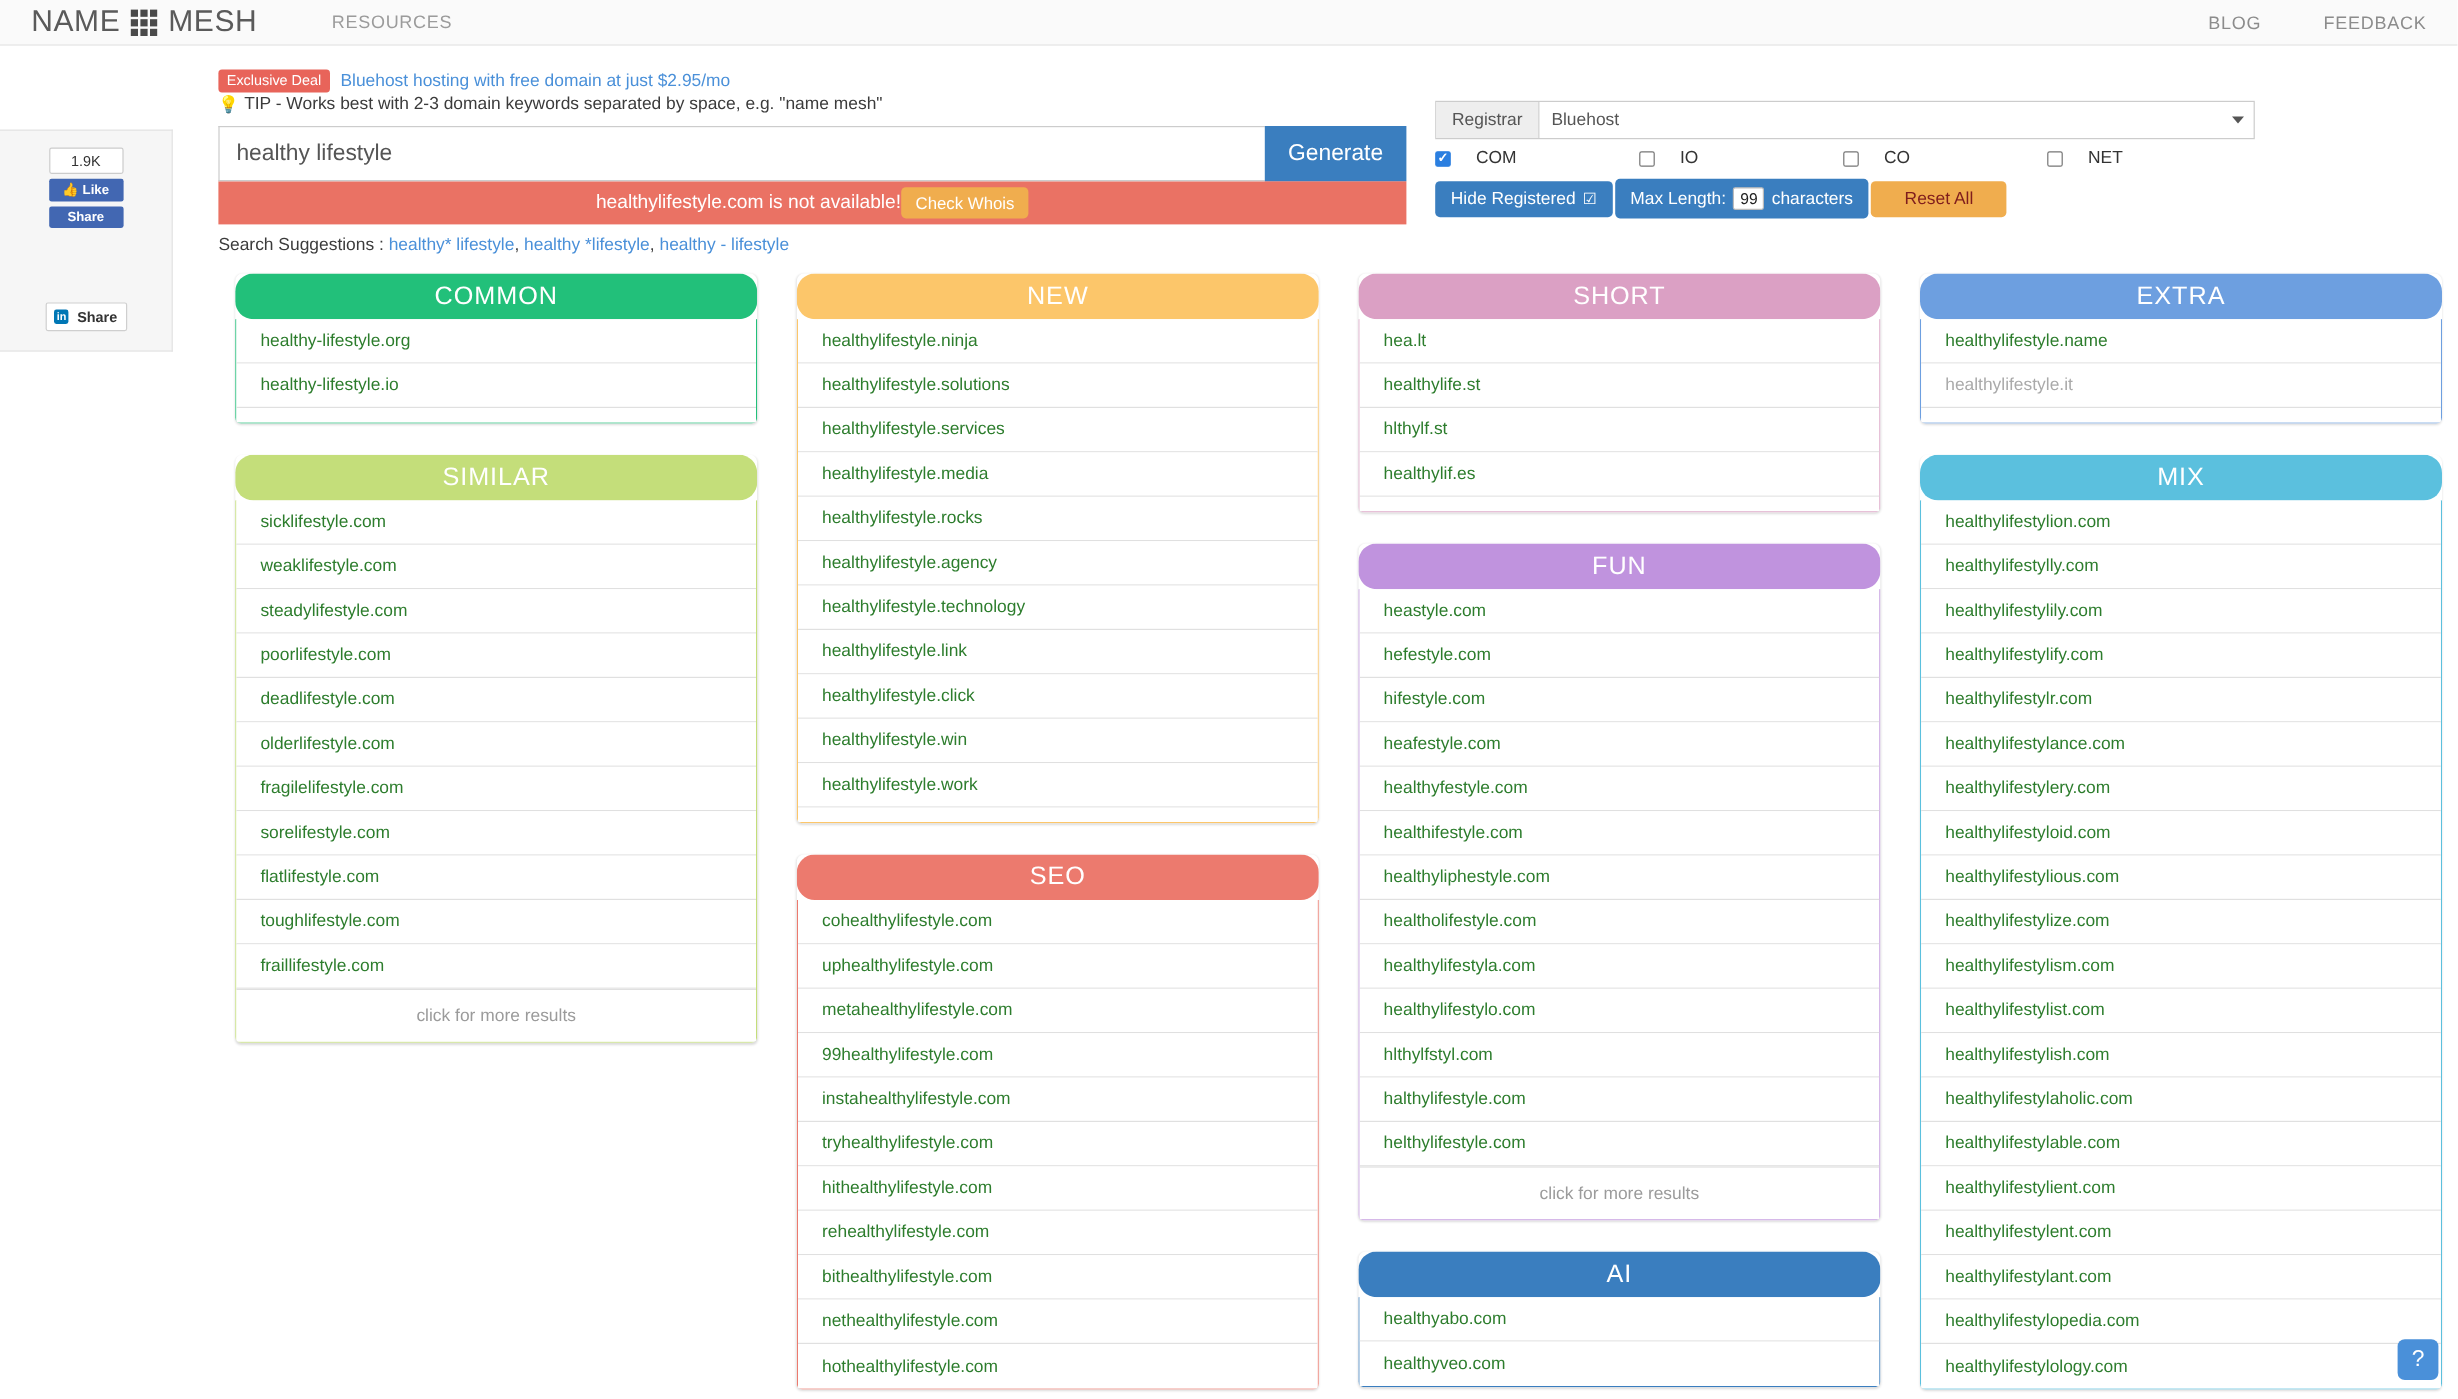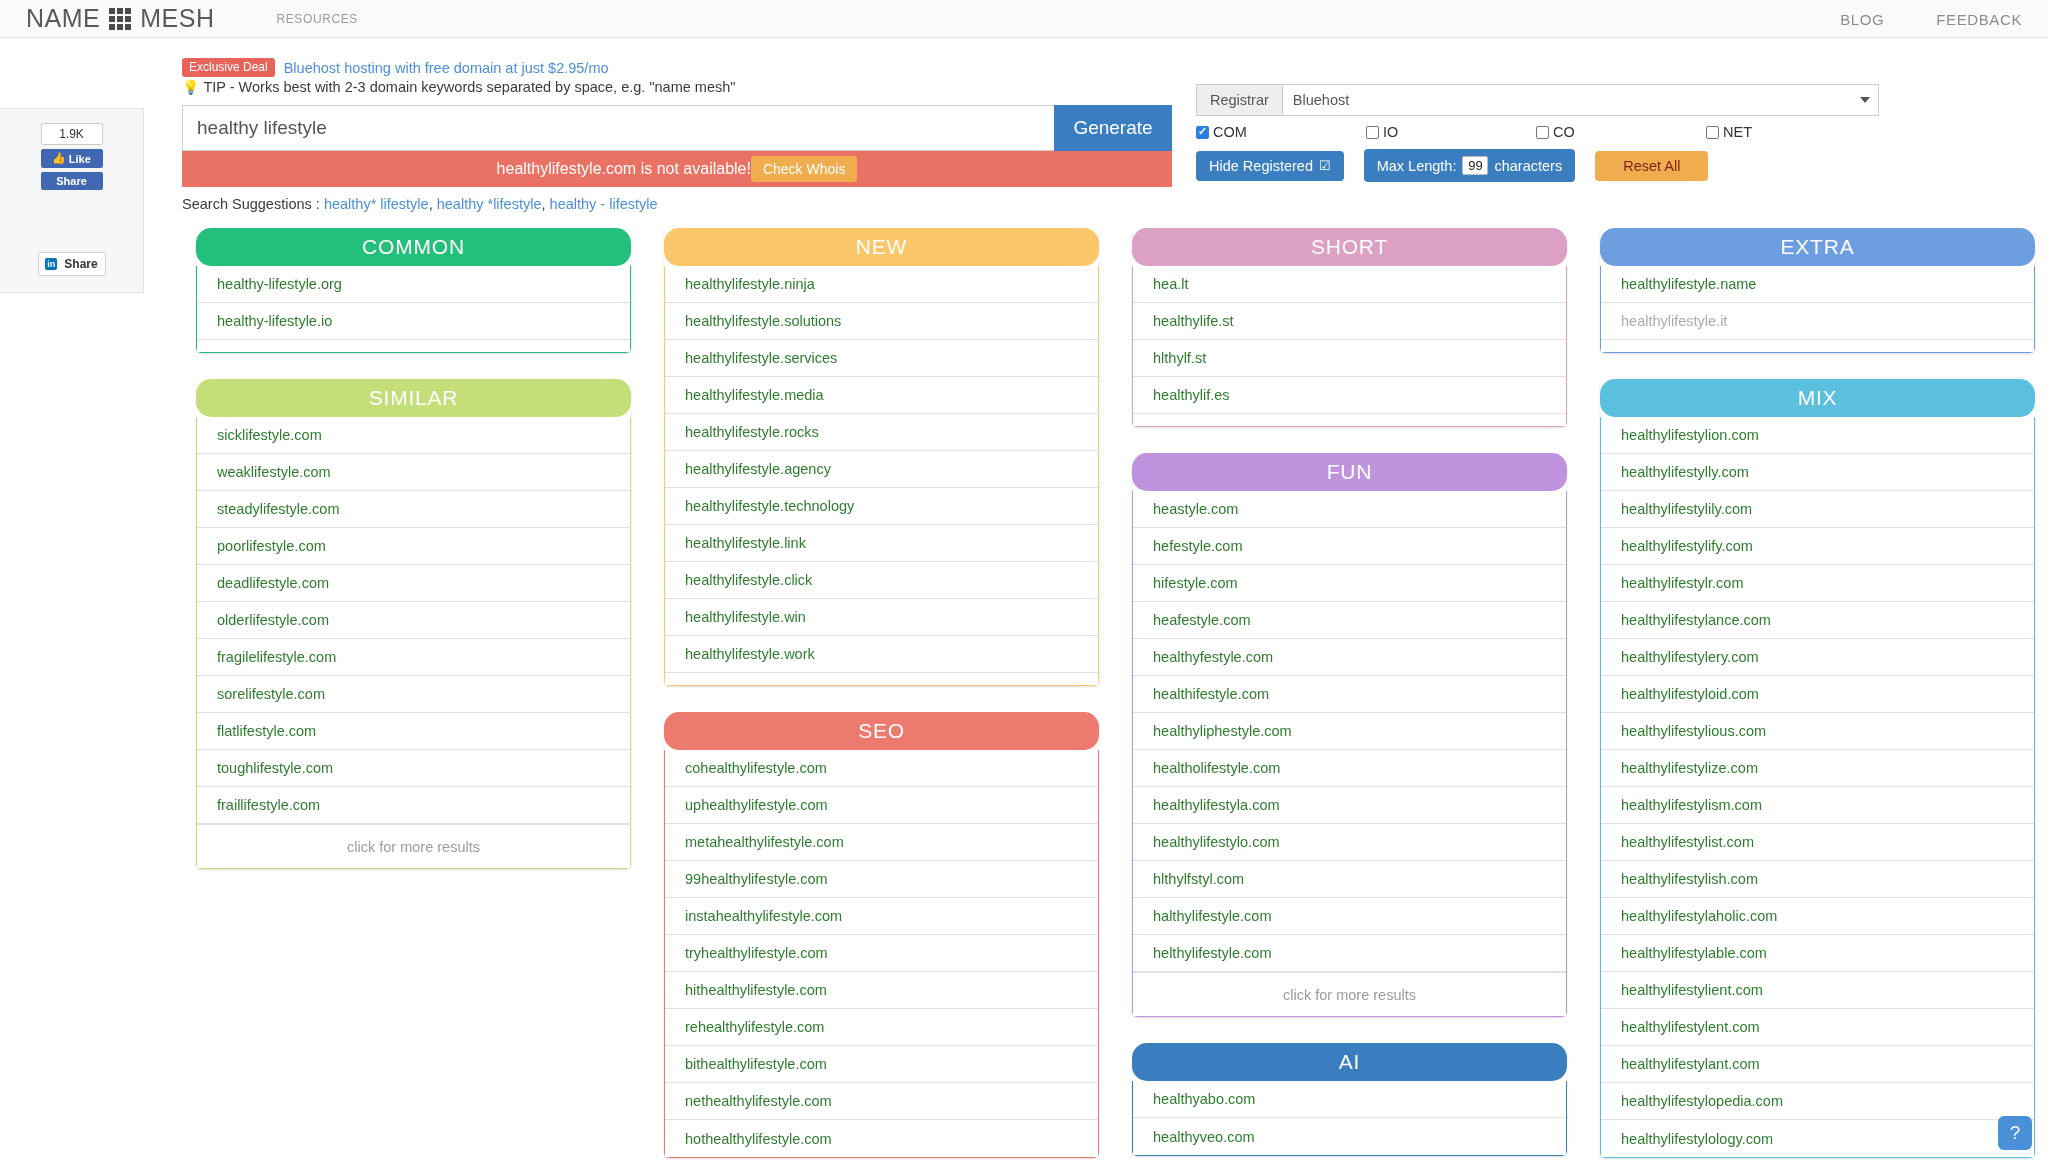--- a/index.html
+++ b/index.html
@@ -26,21 +26,21 @@
   }
   .brand-dots {
     display: grid;
     grid-template-columns: repeat(3, 6px);
     grid-template-rows: repeat(3, 6px);
     gap: 2px;
   }
   .brand-dots i { background: #4a4a4a; display: block; width: 6px; height: 6px; }
   .nav-resources {
     margin-left: 62px;
-    font-size: 12px; color: #9b9b9b; letter-spacing: .6px;
+    font-size: 15px; color: #9b9b9b; letter-spacing: .6px;
   }
   .nav-right {
     position: absolute; right: 26px; top: 0; height: 38px;
     display: flex; align-items: center; gap: 52px;
     font-size: 15px; color: #8c8c8c; letter-spacing: .6px;
   }
 
   
   .social-rail {
     position: absolute; left: 0; top: 108px;
@@ -129,29 +129,29 @@
     font-size: 14.5px; color: #555; padding: 0 10px;
     font-family: "Liberation Sans", sans-serif;
     -webkit-appearance: none; appearance: none;
   }
   .caret-wrap {
     width: 26px; display: flex; align-items: center; justify-content: center;
   }
   .caret { width: 0; height: 0; border-left: 5px solid transparent; border-right: 5px solid transparent; border-top: 6px solid #555; }
 
   .tld-row { display: flex; margin-top: 8px; width: 683px; }
-  .tld { display: flex; align-items: center; gap: 4px; font-size: 14.5px; color: #333; width: 170px; }
+  .tld { display: flex; align-items: center; gap: 21px; font-size: 14.5px; color: #333; width: 170px; }
   .cb { width: 13px; height: 13px; border: 1px solid #767676; background: #fff; display: inline-block; border-radius: 2px; }
   .cb.on { background: #2b7fe0; border-color: #2b7fe0; position: relative; }
   .cb.on::after {
     content: "✓"; color: #fff; font-size: 11px; position: absolute;
     left: 1px; top: -2px; font-weight: bold;
   }
 
-  .btn-row { display: flex; gap: 20px; margin-top: 9px; align-items: center; }
+  .btn-row { display: flex; gap: 2px; margin-top: 9px; align-items: center; }
   .blue-btn {
     background: #3a7ebf; color: #fff; border: none; border-radius: 4px;
     font-size: 14.5px; padding: 7px 13px; cursor: pointer;
     display: flex; align-items: center; gap: 6px;
     font-family: "Liberation Sans", sans-serif;
   }
   .chk-glyph { color: #fff; font-size: 13px; }
   .maxlen-input {
     width: 26px; background: #fff; color: #222; border: 1px solid #bbb;
     font-size: 13px; text-align: center; padding: 1px 0; border-radius: 2px;

